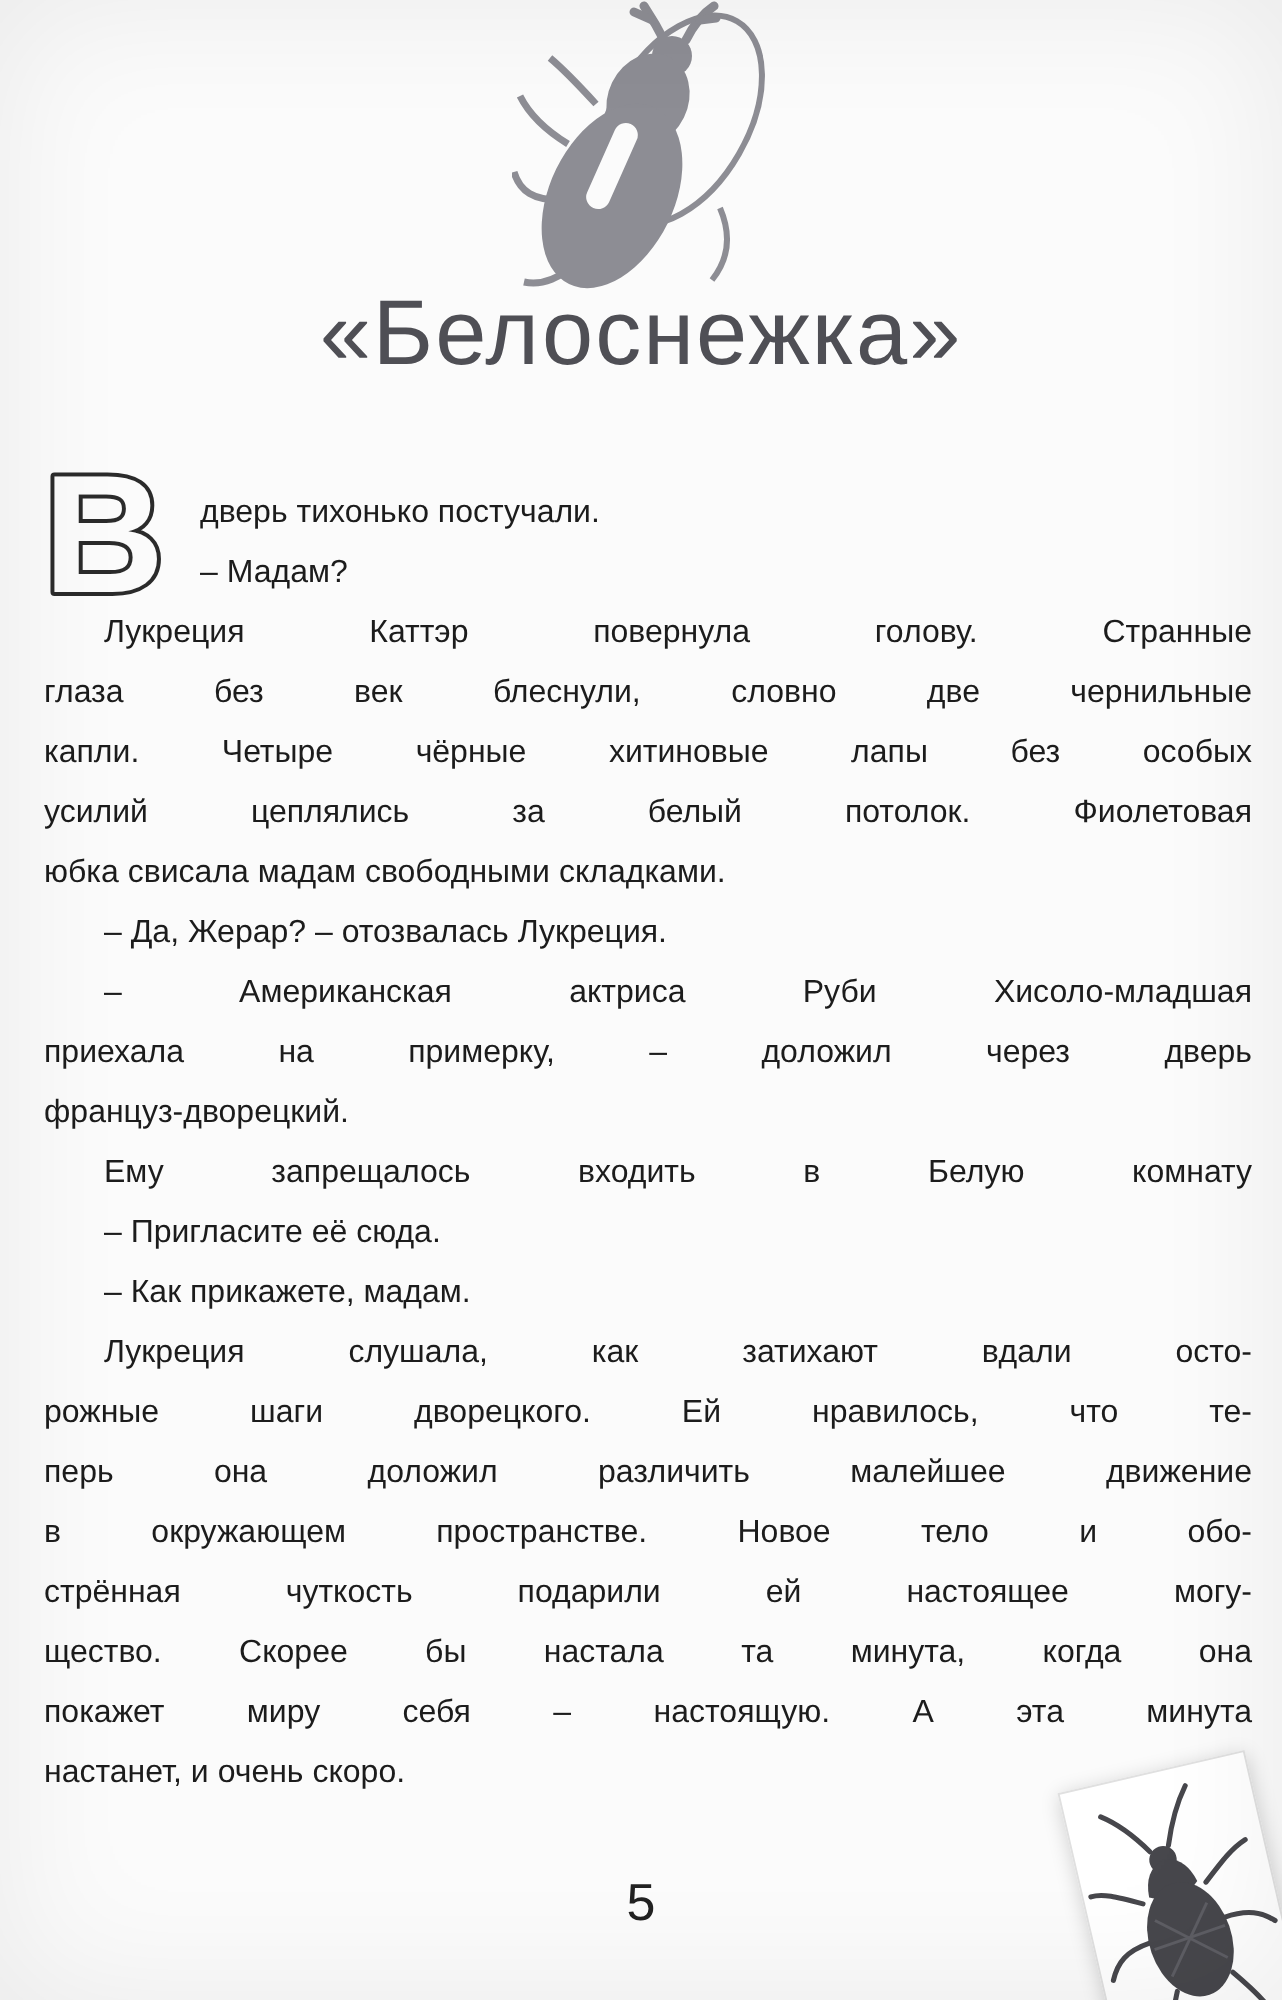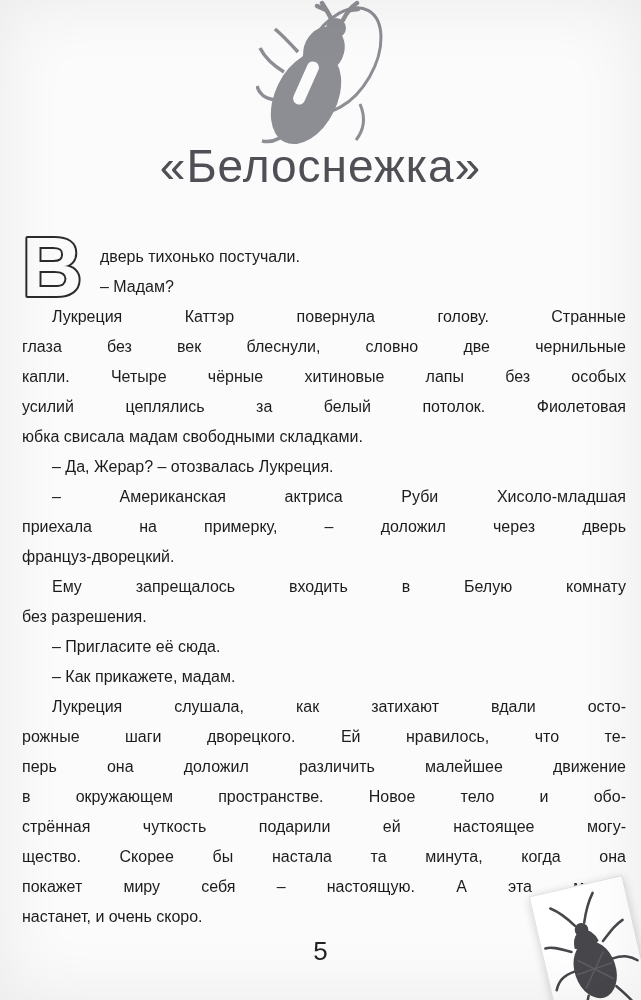--- a/index.html
+++ b/index.html
@@ -119,21 +119,20 @@
       <div class="line just indent">Лукреция Каттэр повернула голову. Странные</div>
       <div class="line just">глаза без век блеснули, словно две чернильные</div>
       <div class="line just">капли. Четыре чёрные хитиновые лапы без особых</div>
       <div class="line just">усилий цеплялись за белый потолок. Фиолетовая</div>
       <div class="line">юбка свисала мадам свободными складками.</div>
       <div class="line indent">– Да, Жерар? – отозвалась Лукреция.</div>
       <div class="line just indent">– Американская актриса Руби Хисоло-младшая</div>
       <div class="line just">приехала на примерку, – доложил через дверь</div>
       <div class="line">француз-дворецкий.</div>
       <div class="line just indent">Ему запрещалось входить в Белую комнату</div>
-      <div class="line">без разрешения.</div>
       <div class="line indent">– Пригласите её сюда.</div>
       <div class="line indent">– Как прикажете, мадам.</div>
       <div class="line just indent">Лукреция слушала, как затихают вдали осто-</div>
       <div class="line just">рожные шаги дворецкого. Ей нравилось, что те-</div>
       <div class="line just">перь она доложил различить малейшее движение</div>
       <div class="line just">в окружающем пространстве. Новое тело и обо-</div>
       <div class="line just">стрённая чуткость подарили ей настоящее могу-</div>
       <div class="line just">щество. Скорее бы настала та минута, когда она</div>
       <div class="line just">покажет миру себя – настоящую. А эта минута</div>
       <div class="line">настанет, и очень скоро.</div>

